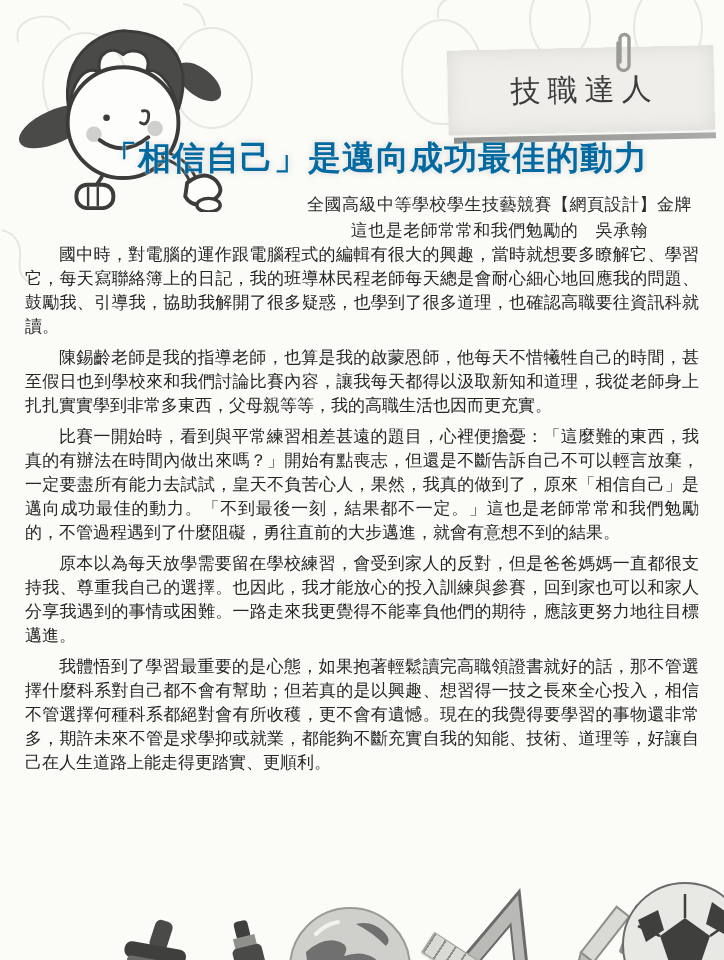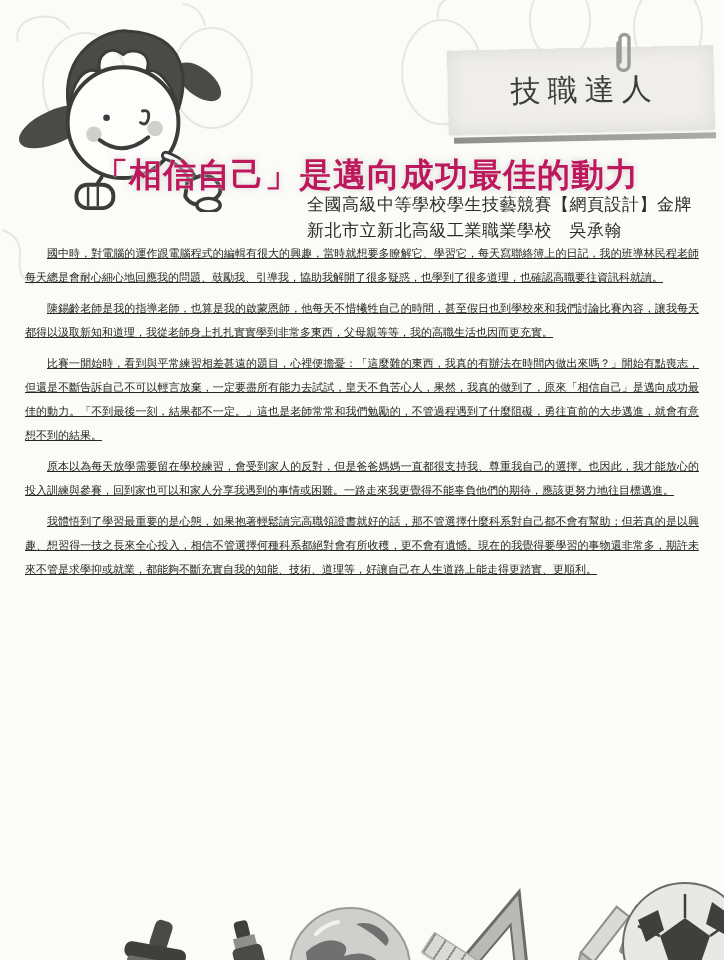--- a/index.html
+++ b/index.html
@@ -33,46 +33,46 @@
   }
   .note-bar{
     position:absolute;top:135px;right:8px;width:262px;height:6px;z-index:2;
     background:linear-gradient(90deg,#8f8f8d,#ababa9);
     transform:rotate(-1.2deg);
   }
   .paperclip{position:absolute;top:27px;right:88px;width:26px;height:52px;z-index:3;}
 
   
   .title{
-    position:absolute;top:136px;left:78px;width:596px;z-index:2;margin:17px;
-    text-align:left;
+    position:absolute;top:136px;left:78px;width:596px;z-index:2;margin:0;
+    text-align:center;
     font-family:"DejaVu Sans","Liberation Sans",sans-serif;
-    font-size:33px;font-weight:900;letter-spacing:1px;color:#be185d;
+    font-size:33px;font-weight:900;letter-spacing:1px;color:#0369a1;
     text-shadow:0 0 2px #fbfbf8, 0 0 6px rgba(120,120,120,0.35);
     white-space:nowrap;
   }
 
   
   .byline{
     position:absolute;top:191px;right:32px;z-index:2;
-    text-align:left;font-size:17px;line-height:26px;color:#2c2c2a;
+    text-align:center;font-size:17px;line-height:26px;color:#2c2c2a;
     letter-spacing:0.5px;
   }
 
   
   .article{
     position:absolute;top:242px;left:25px;right:25px;z-index:4;
   }
   .article p{
     margin:0 0 7px 0;
-    font-size:11px;line-height:24px;
+    font-size:17px;line-height:24px;
     text-align:justify;text-justify:inter-ideograph;
     text-indent:2em;color:#28282
 
-6;text-decoration:underline;
+6;
   }
 
   
   .bottom-decor{position:absolute;left:0;bottom:0;width:724px;height:110px;z-index:3;}
   .bottom-decor > *{position:absolute;}
   .stamp{left:118px;bottom:-18px;width:80px;height:60px;transform:rotate(18deg);}
   .marker{left:218px;bottom:-22px;width:60px;height:64px;transform:rotate(-14deg);}
   .globe{left:286px;bottom:-72px;width:128px;height:128px;}
   .setsquare{left:420px;bottom:-30px;width:120px;height:100px;transform:rotate(-6deg);}
   .ruler{
@@ -145,21 +145,21 @@
   </div>
   <div class="note-bar"></div>
   <svg class="paperclip" viewBox="0 0 26 52" fill="none" stroke="#9a9a97" stroke-width="3.4" stroke-linecap="round">
     <path d="M8,16 V38 a5.5,5.5 0 0 0 11,0 V12 a4.5,4.5 0 0 0 -9,0 V35"></path>
   </svg>
 
   <h1 class="title">「相信自己」是邁向成功最佳的動力</h1>
 
   <div class="byline">
     <div>全國高級中等學校學生技藝競賽【網頁設計】金牌</div>
-    <div>新北市立新北高級工業職業學校　吳承翰</div>
+    <div>這也是老師常常和我們勉勵的　吳承翰</div>
   </div>
 
   <div class="article">
     <p>國中時，對電腦的運作跟電腦程式的編輯有很大的興趣，當時就想要多瞭解它、學習它，每天寫聯絡簿上的日記，我的班導林民程老師每天總是會耐心細心地回應我的問題、鼓勵我、引導我，協助我解開了很多疑惑，也學到了很多道理，也確認高職要往資訊科就讀。</p>
     <p>陳錫齡老師是我的指導老師，也算是我的啟蒙恩師，他每天不惜犧牲自己的時間，甚至假日也到學校來和我們討論比賽內容，讓我每天都得以汲取新知和道理，我從老師身上扎扎實實學到非常多東西，父母親等等，我的高職生活也因而更充實。</p>
     <p>比賽一開始時，看到與平常練習相差甚遠的題目，心裡便擔憂：「這麼難的東西，我真的有辦法在時間內做出來嗎？」開始有點喪志，但還是不斷告訴自己不可以輕言放棄，一定要盡所有能力去試試，皇天不負苦心人，果然，我真的做到了，原來「相信自己」是邁向成功最佳的動力。「不到最後一刻，結果都不一定。」這也是老師常常和我們勉勵的，不管過程遇到了什麼阻礙，勇往直前的大步邁進，就會有意想不到的結果。</p>
     <p>原本以為每天放學需要留在學校練習，會受到家人的反對，但是爸爸媽媽一直都很支持我、尊重我自己的選擇。也因此，我才能放心的投入訓練與參賽，回到家也可以和家人分享我遇到的事情或困難。一路走來我更覺得不能辜負他們的期待，應該更努力地往目標邁進。</p>
     <p>我體悟到了學習最重要的是心態，如果抱著輕鬆讀完高職領證書就好的話，那不管選擇什麼科系對自己都不會有幫助；但若真的是以興趣、想習得一技之長來全心投入，相信不管選擇何種科系都絕對會有所收穫，更不會有遺憾。現在的我覺得要學習的事物還非常多，期許未來不管是求學抑或就業，都能夠不斷充實自我的知能、技術、道理等，好讓自己在人生道路上能走得更踏實、更順利。</p>
   </div>
 

